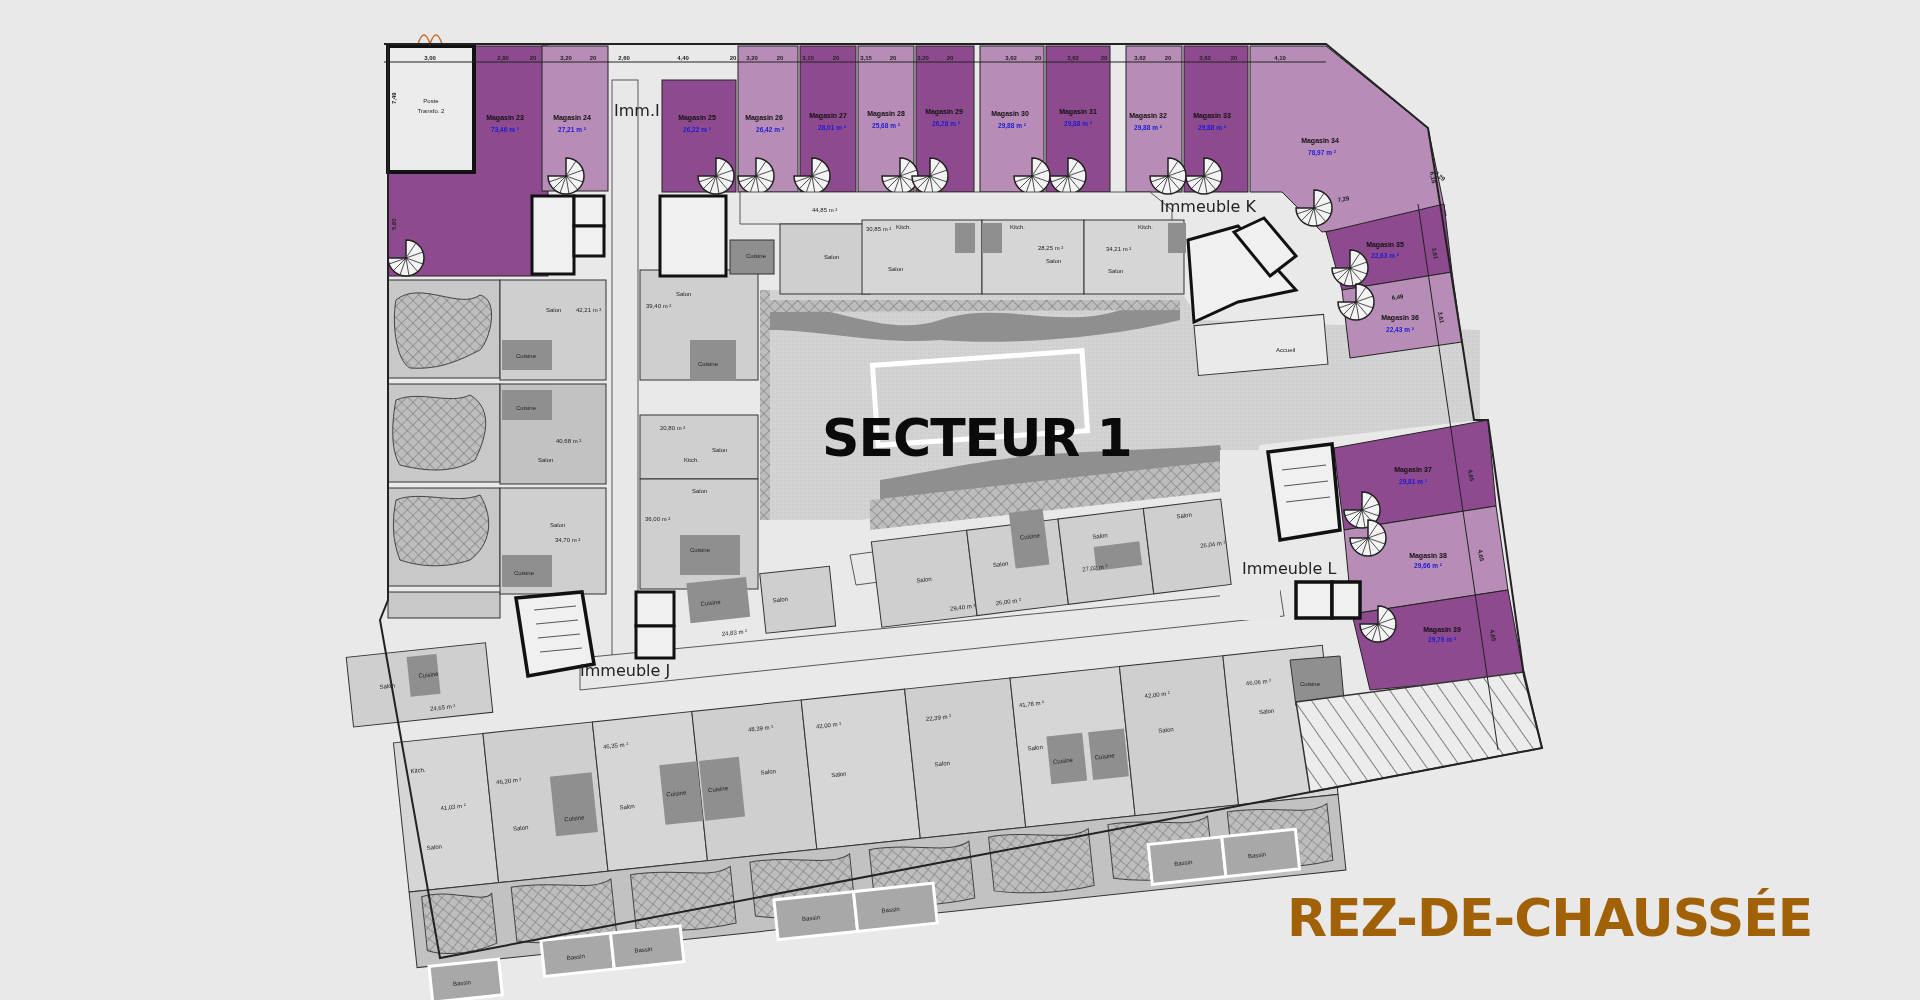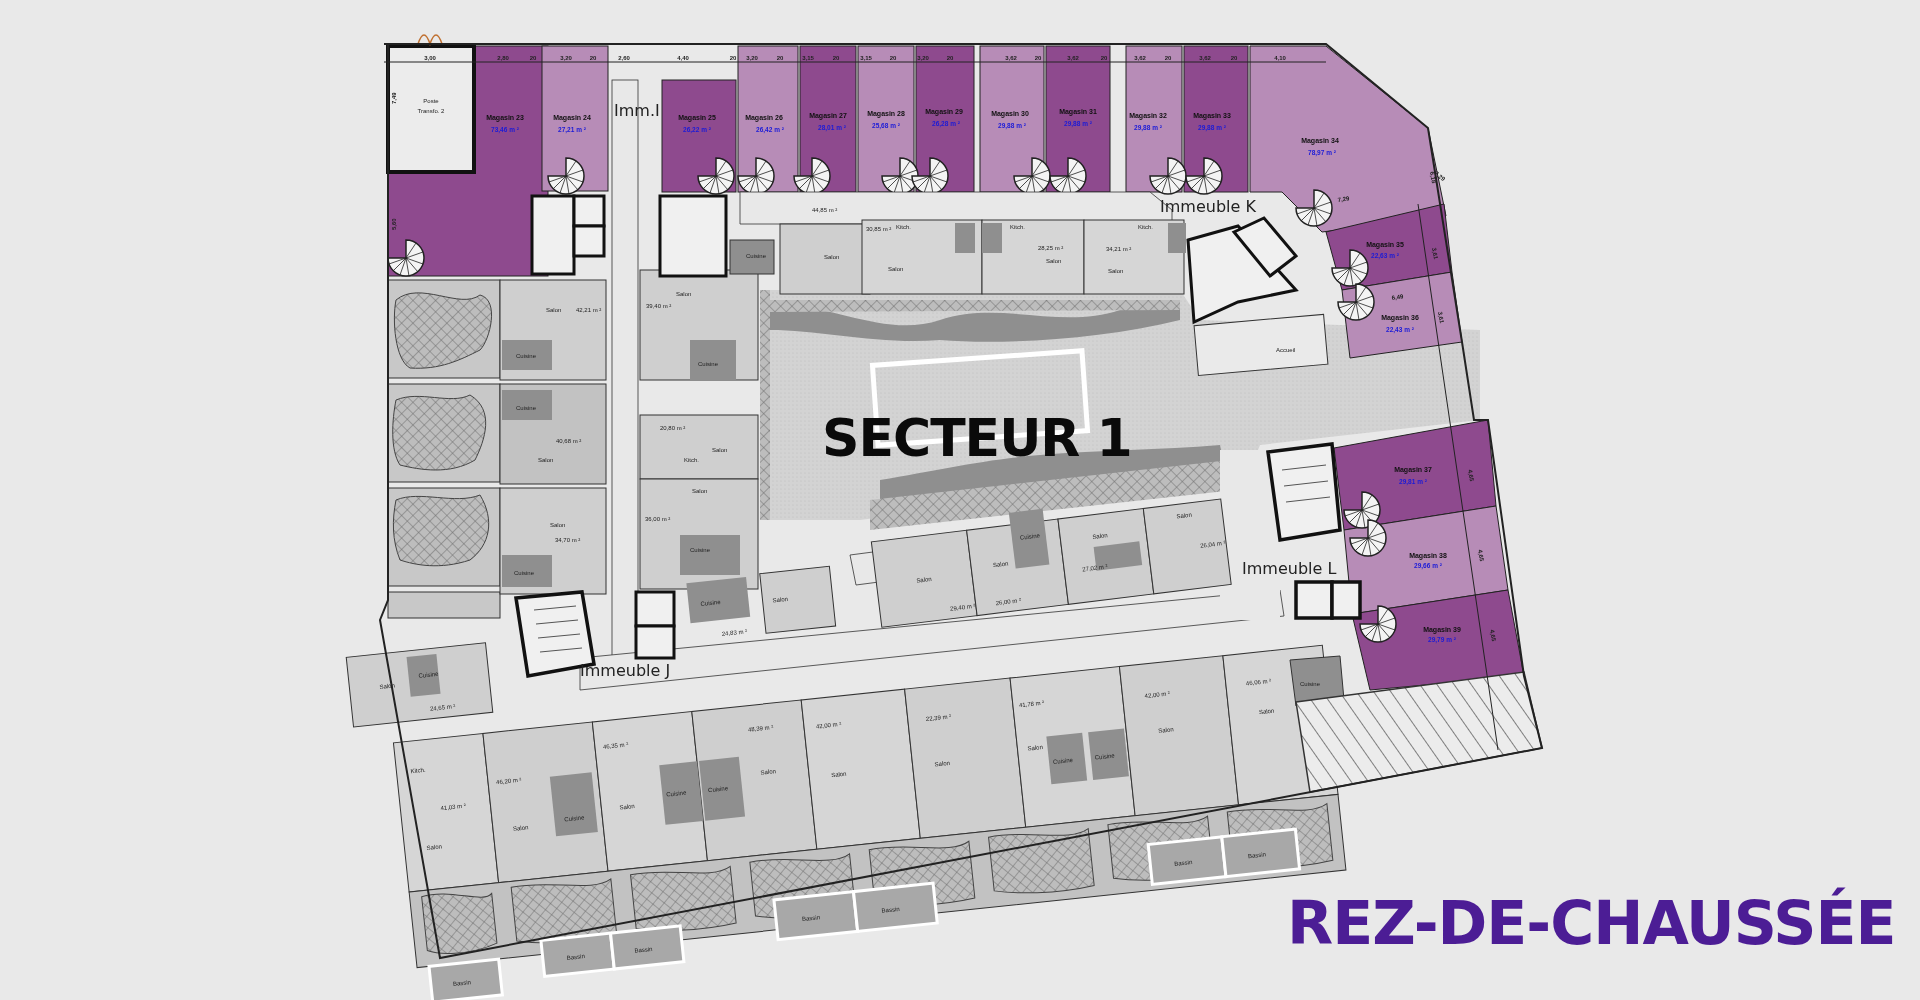--- a/index.html
+++ b/index.html
@@ -15,22 +15,22 @@
   .room-lbl { font-family: "Liberation Sans", sans-serif; font-size: 6px; fill: #222; }
   .dim { font-family: "Liberation Sans", sans-serif; font-size: 6px; fill: #222; font-weight: bold; }
   .bld-lbl { font-family: "DejaVu Sans", sans-serif; font-size: 16px; fill: #222; }
   .sector-title {
     position: absolute; left: 822px; top: 372px;
     font-family: "DejaVu Sans", sans-serif; font-weight: bold; font-size: 52px;
     color: #0a0a0a; letter-spacing: -1px; white-space: nowrap; margin-top: 36px;
   }
   .floor-title {
     position: absolute; left: 1287px; top: 888px;
-    font-family: "DejaVu Sans", sans-serif; font-weight: bold; font-size: 60px;
-    color: #4c1d95; letter-spacing: -1px; white-space: nowrap;
+    font-family: "DejaVu Sans", sans-serif; font-weight: bold; font-size: 52px;
+    color: #a16207; letter-spacing: -1px; white-space: nowrap;
   }
 </style>
 </head>
 <body>
 
 <svg id="plan" viewBox="0 0 1920 1000" xmlns="http://www.w3.org/2000/svg">
   <defs>
     <pattern id="hatch" width="8" height="8" patternUnits="userSpaceOnUse" patternTransform="rotate(45)">
       <rect width="8" height="8" fill="#bdbdbd"></rect>
       <line x1="0" y1="0" x2="0" y2="8" stroke="#6d6d6d" stroke-width="1"></line>

